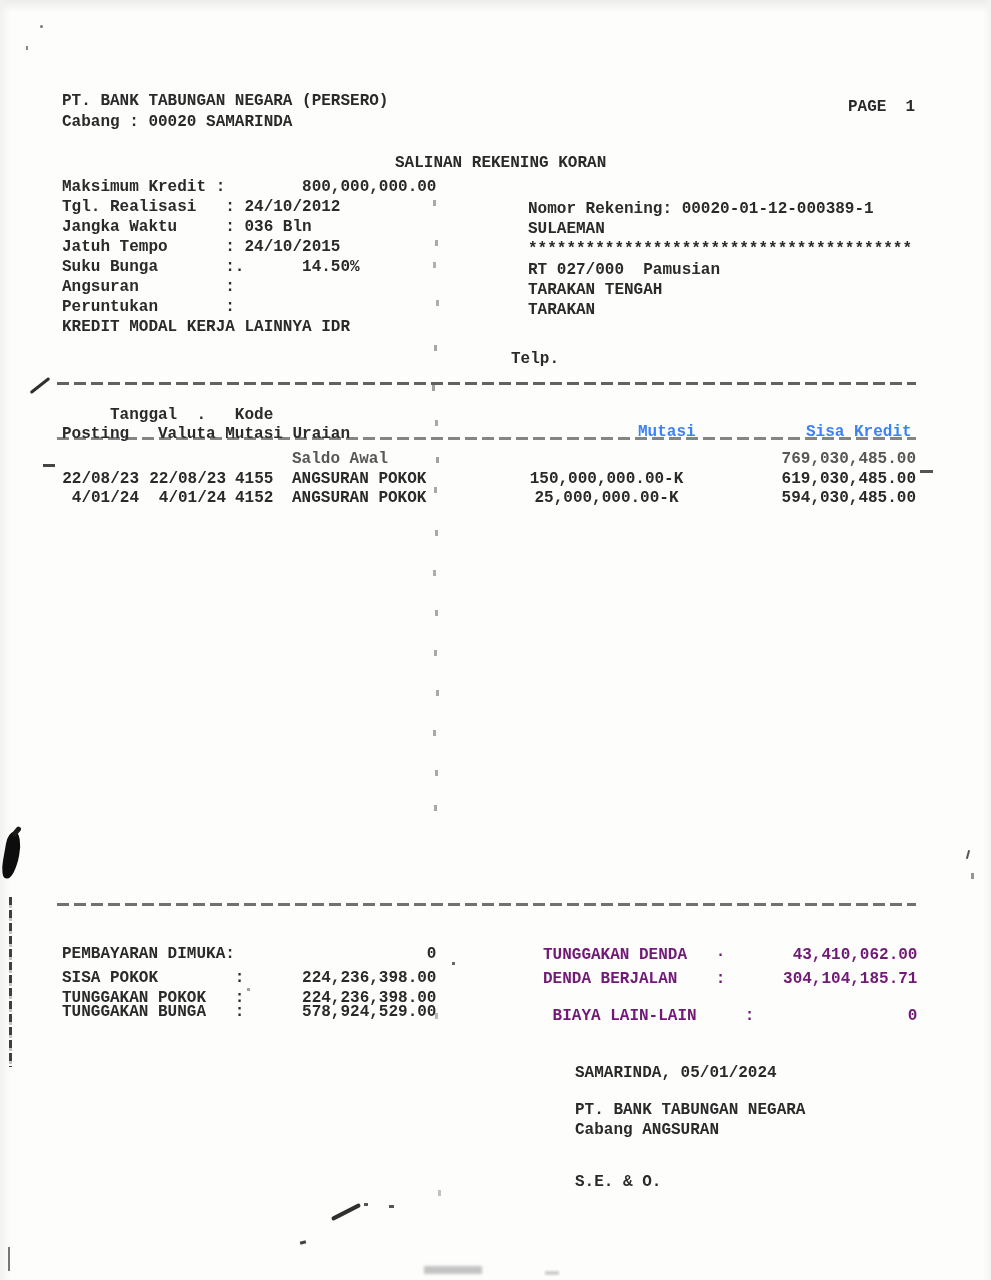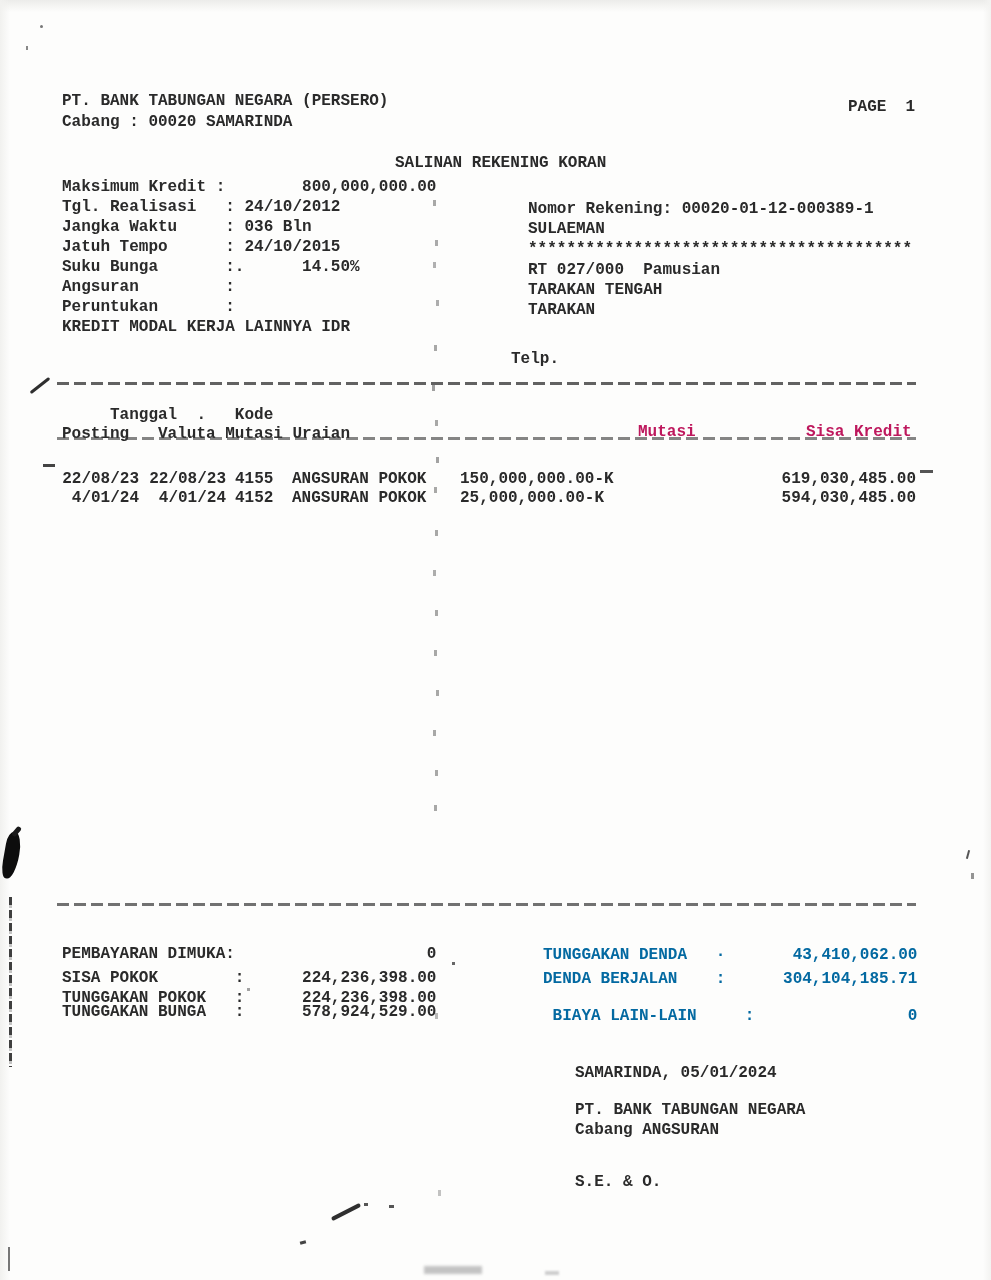--- a/index.html
+++ b/index.html
@@ -5,33 +5,33 @@
   html,body{margin:0;padding:0;background:#ffffff;}
   .page{
     position:relative;width:991px;height:1280px;background:#fdfdfc;overflow:hidden;
     font-family:"Liberation Mono","DejaVu Sans Mono",monospace;
     font-size:16px;font-weight:700;color:#2a2a2a;
   }
   .t{position:absolute;white-space:pre;margin-top:12px;}
   .blk{position:absolute;}
   .blk .ln{white-space:pre;line-height:20px;}
   .blk.cust .ln{line-height:20.2px;}
-  .faint{color:#be185d;font-weight:700;}
-  .sumr{color:#0369a1;filter:blur(.3px);}
+  .faint{color:#3b82f6;font-weight:700;}
+  .sumr{color:#701a75;filter:blur(.3px);}
   .dash{position:absolute;left:57px;width:859px;height:3px;
         background:repeating-linear-gradient(90deg,#3b3b3b 0 12px,rgba(0,0,0,0) 12px 17px);opacity:.8;}
   .dash.d2{opacity:.62;}
   .dash.d3{opacity:.72;}
   .trow{position:absolute;left:0;width:100%;height:18px;}
   .c{position:absolute;white-space:pre;}
   .cp{left:62px;width:77px;text-align:right;}
   .cv{left:149px;width:77px;text-align:right;}
   .ck{left:235px;width:48px;}
   .cu{left:292px;}
-  .cm{left:460px;width:253px;text-align:left;}
+  .cm{left:480px;width:253px;text-align:center;}
   .cs{left:716px;width:200px;text-align:right;}
   .row-faint{color:#575757;}
   .art{position:absolute;background:#333;}
   .shade{position:absolute;pointer-events:none;}
 </style>
 </head>
 <body>
 
 <div class="page">
 
@@ -65,20 +65,28 @@
   </div>
   <div class="t" style="left:511px;top:338px;">Telp.</div>
 
   <div class="dash" style="top:382px;"></div>
   <div class="t" style="left:62px;top:394px;">     Tanggal  .   Kode</div>
   <div class="t" style="left:62px;top:413px;">Posting   Valuta Mutasi Uraian</div>
   <div class="t faint" style="left:638px;top:411px;">Mutasi</div>
   <div class="t faint" style="left:806px;top:411px;">Sisa Kredit</div>
   <div class="dash d2" style="top:437px;"></div>
 
+  <div class="trow row-faint" style="top:450px;">
+    <span class="c cp"></span>
+    <span class="c cv"></span>
+    <span class="c ck"></span>
+    <span class="c cu">Saldo Awal</span>
+    <span class="c cm"></span>
+    <span class="c cs">769,030,485.00</span>
+  </div>
   <div class="trow" style="top:470px;">
     <span class="c cp">22/08/23</span>
     <span class="c cv">22/08/23</span>
     <span class="c ck">4155</span>
     <span class="c cu">ANGSURAN POKOK</span>
     <span class="c cm">150,000,000.00-K</span>
     <span class="c cs">619,030,485.00</span>
   </div>
   <div class="trow" style="top:489px;">
     <span class="c cp">4/01/24</span>

